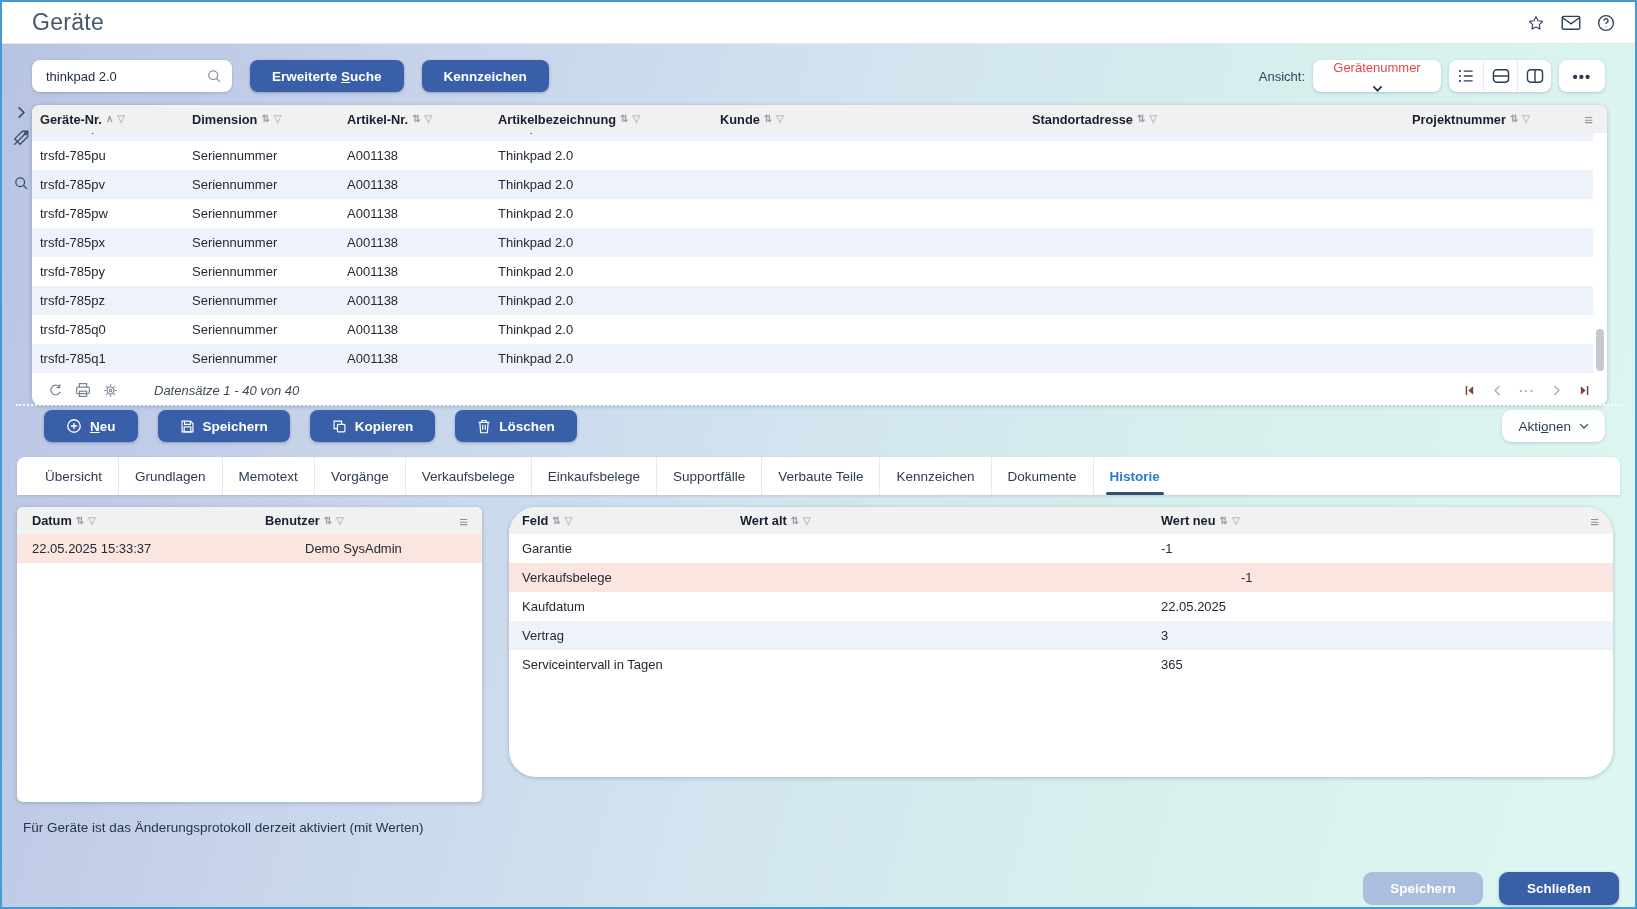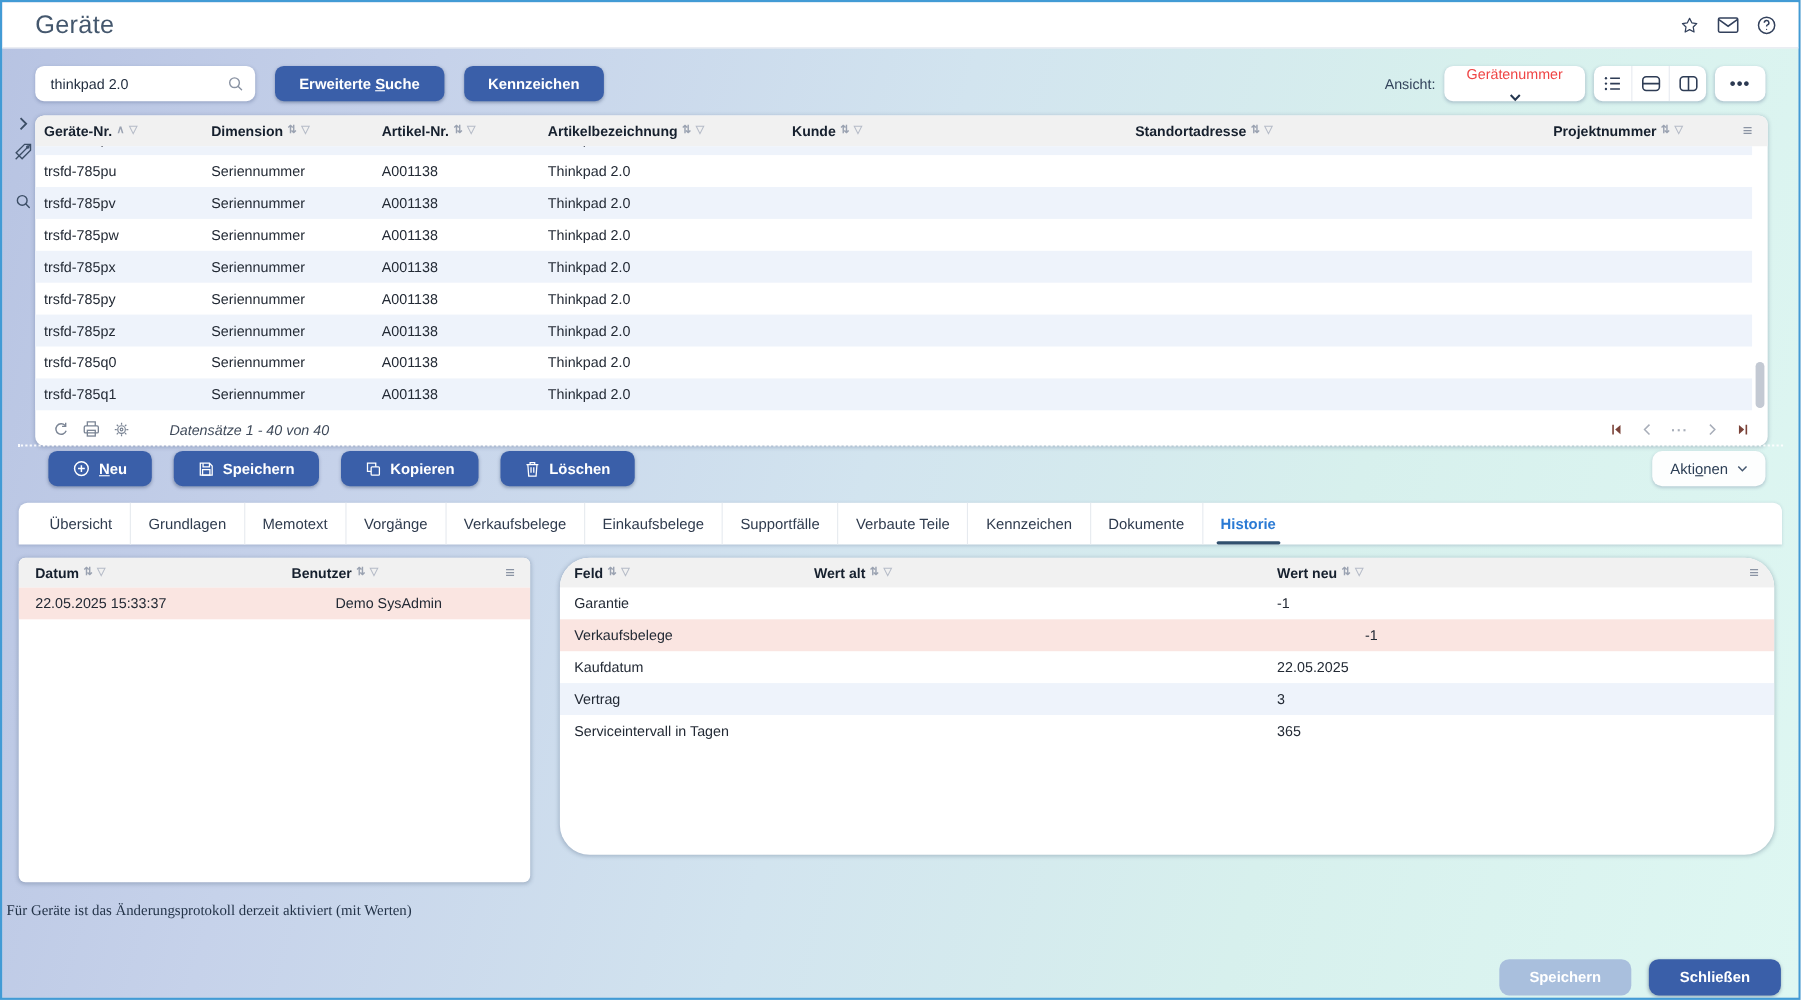--- a/index.html
+++ b/index.html
@@ -77,21 +77,21 @@
   .panel{position:absolute;background:#fff;border-radius:6px;box-shadow:0 1px 4px rgba(40,60,95,.28);overflow:hidden;}
   .panel-left{left:15px;top:505px;width:465px;height:295px;}
   .panel-right{left:507px;top:505px;width:1104px;height:270px;border-radius:27px;}
   .p-header{position:relative;height:27px;background:#f1f1f1;display:flex;align-items:center;padding-right:32px;box-sizing:border-box;}
   .p-row{display:flex;height:29px;align-items:center;font-size:13px;color:#232a35;cursor:pointer;}
   .panel-right .p-row.odd{background:var(--zebra-row,#eef3fb);}
   .p-row.highlight{background:var(--highlight-row,#fae5e1) !important;gap:40px;}
   .lp0{width:218px;padding-left:15px}.lp1{flex:1;padding-left:15px}
   .rp0{width:205px;padding-left:13px}.rp1{width:408px;padding-left:13px}.rp2{flex:1;padding-left:13px}
   
-  .info-text{position:absolute;left:4px;top:818px;font-size:13.5px;color:#243449;font-family:Liberation Serif, serif;}
+  .info-text{position:absolute;left:21px;top:818px;font-size:13.5px;color:#243449;}
   .bottom-buttons{position:absolute;right:16px;top:870px;display:flex;gap:16px;}
   .bottom-buttons .btn{height:33px;border-radius:9px;min-width:120px;justify-content:center;}
   .btn.disabled{background:var(--disabled-button,#a9bfdd);box-shadow:none;cursor:default;}
 </style>
 </head>
 <body>
 
 <div class="page">
 
   <div class="titlebar">

